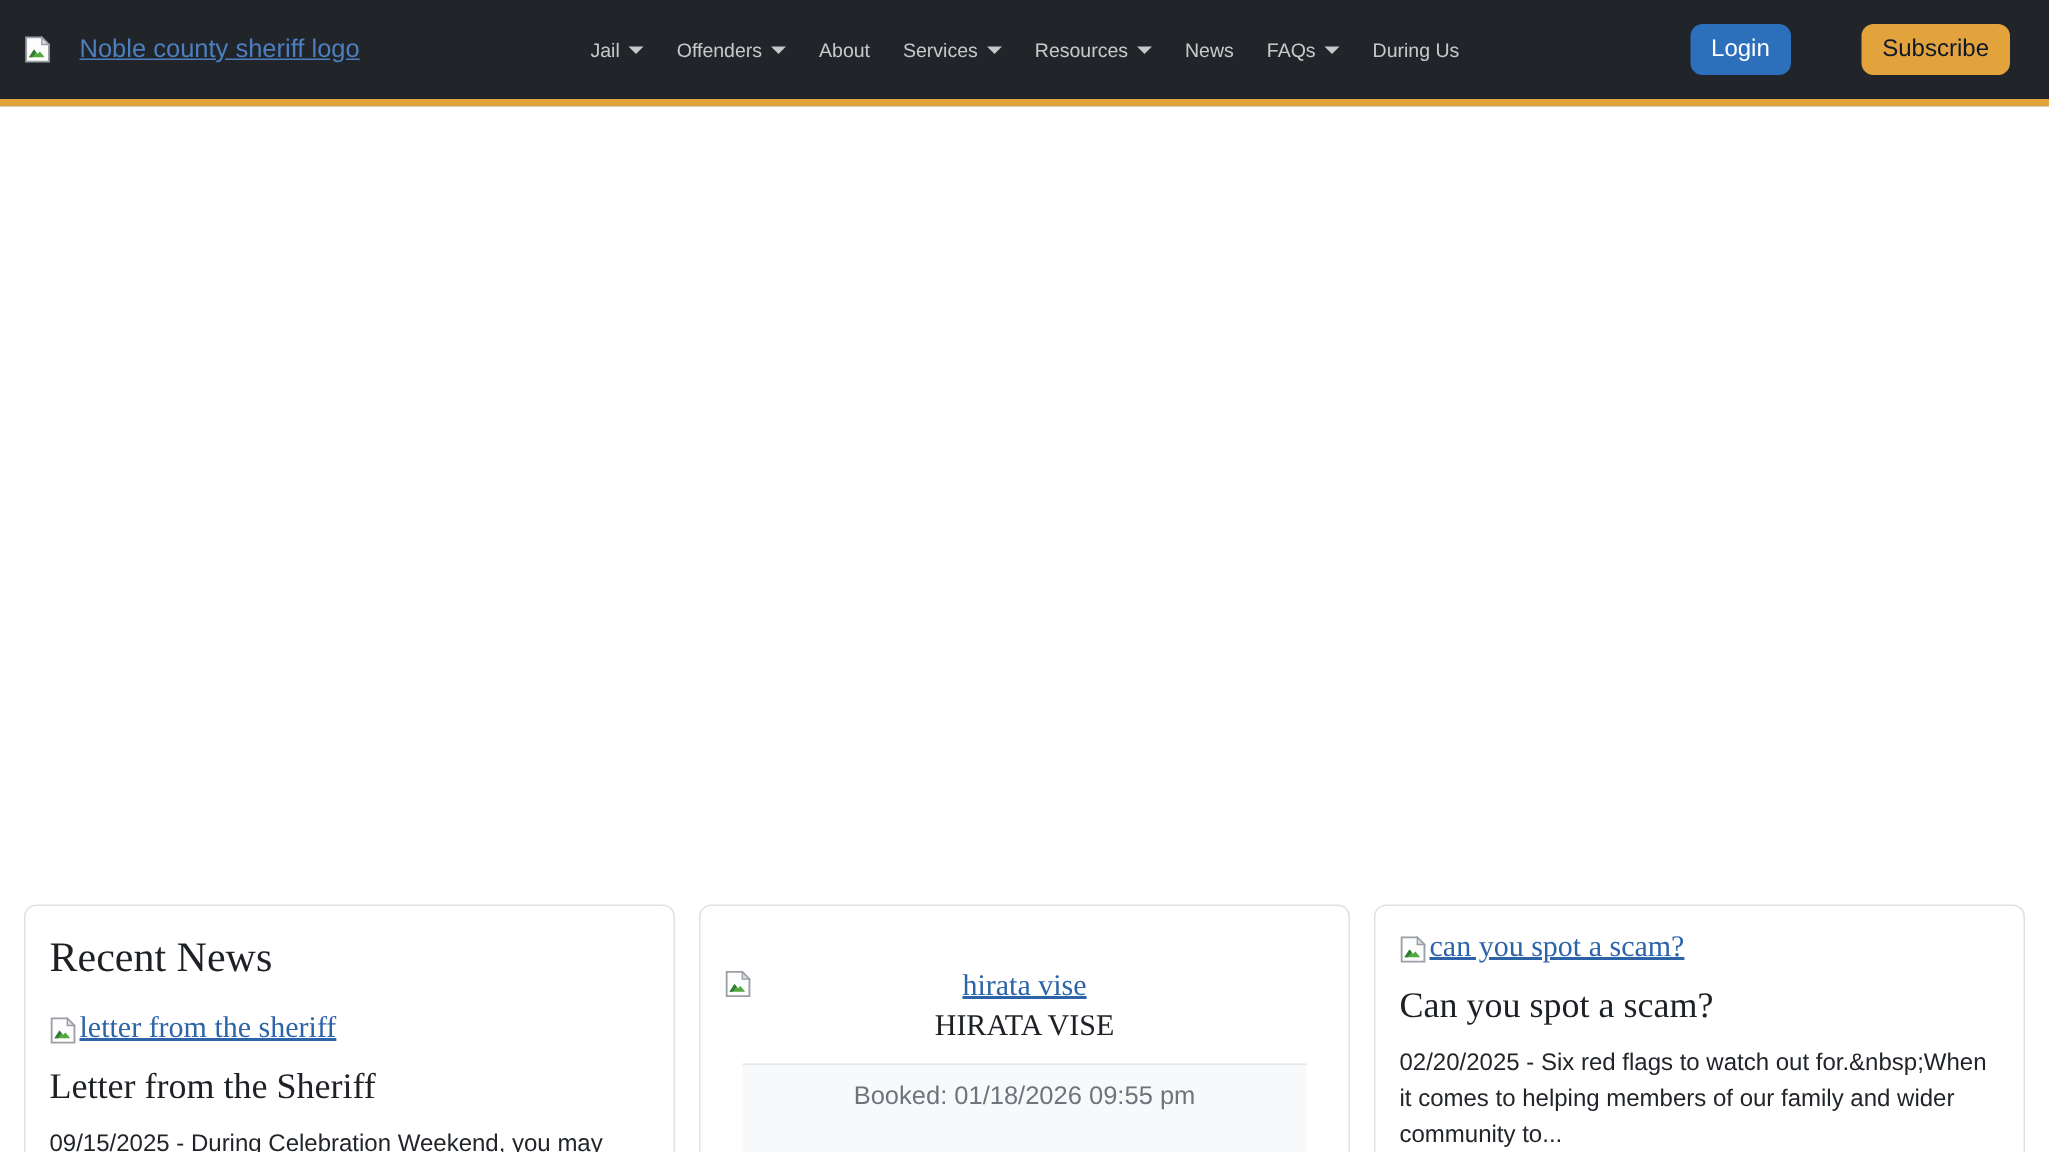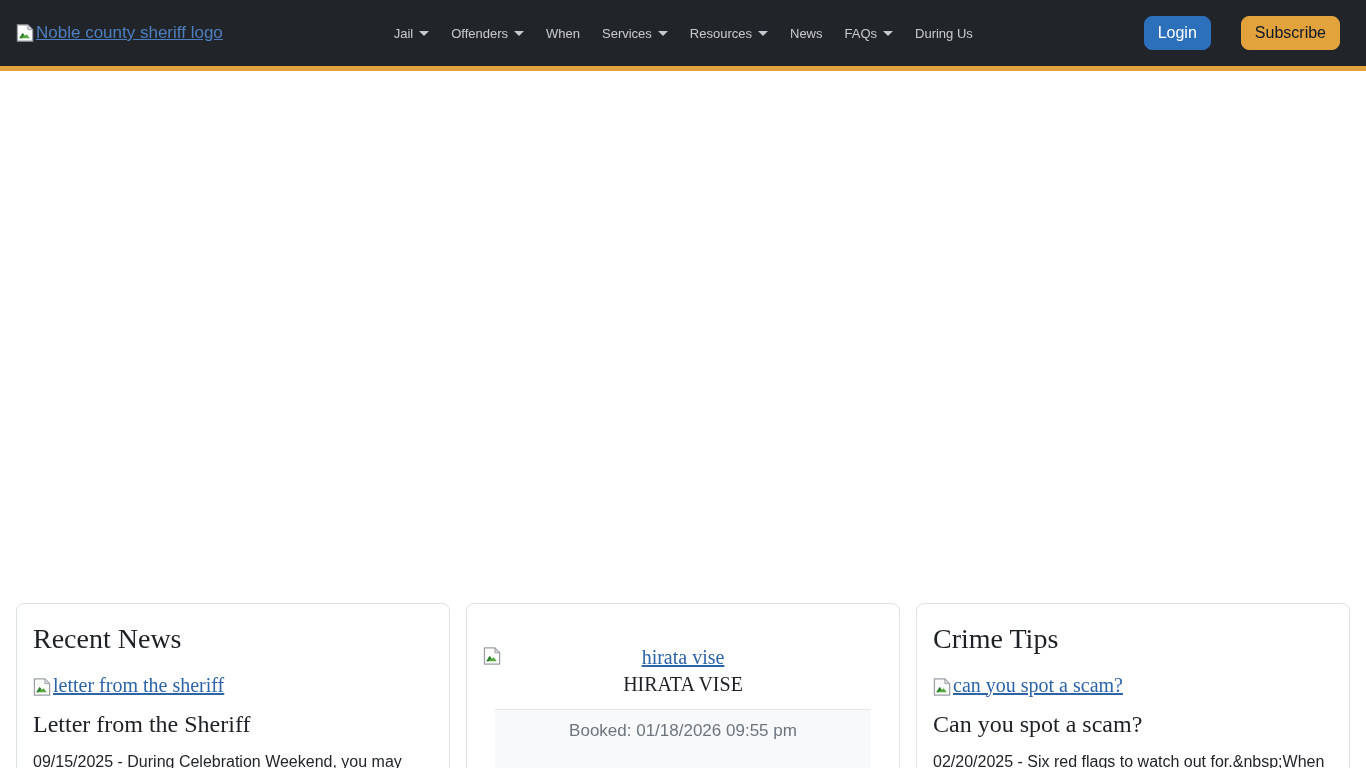--- a/index.html
+++ b/index.html
@@ -2,33 +2,33 @@
 <html><head>
 <meta charset="utf-8">
 <style>
   * { margin:0; padding:0; box-sizing:border-box; }
   html,body { width:1366px; height:768px; overflow:hidden; background:#fff;
     font-family:"Liberation Sans", sans-serif; color:#212529; }
 
   
   .navbar { height:71px; background:#212529; border-bottom:5px solid #e2a33c;
     display:flex; align-items:center; padding:0 16px; }
-  .logo-link { display:inline-flex; align-items:center; gap:1px;
+  .logo-link { display:inline-flex; align-items:center; gap:18px;
     color:#4d7fc0; text-decoration:underline; font-size:17px; cursor:pointer; }
   .broken-img { flex:0 0 auto; }
   .nav-list { list-style:none; display:flex; align-items:center;
     margin:0 auto; }
   .nav-list li { display:flex; }
   .nav-link { display:inline-flex; align-items:center; padding:8px 11px;
     color:rgba(255,255,255,.75); text-decoration:none; font-size:13px;
     cursor:pointer; white-space:nowrap; }
   .caret { display:inline-block; margin-left:6px; width:0; height:0;
     border-top:5px solid currentColor; border-right:5px solid transparent;
     border-left:5px solid transparent; }
-  .nav-buttons { display:flex; align-items:center; gap:30px; margin-right:10px; }
+  .nav-buttons { display:flex; align-items:center; gap:47px; margin-right:10px; }
   .btn { border:1px solid transparent; border-radius:8px; font-size:16px;
     padding:7px 13px; cursor:pointer; font-family:inherit; }
   .btn-login { background:#2c6fbb; border-color:#2c6fbb; color:#fff; }
   .btn-subscribe { background:#e2a33c; border-color:#e2a33c; color:#0f172a; }
 
   
   .hero { height:532px; background:#fff; }
 
   
   .cards-row { display:grid; grid-template-columns:repeat(3,1fr); gap:16px;
@@ -83,21 +83,21 @@
         </a>
       </li>
     <li>
         <a class="nav-link">
       <span>Offenders</span>
       <span class="caret"></span>
         </a>
       </li>
     <li>
         <a class="nav-link">
-      <span>When</span>
+      <span>About</span>
         </a>
       </li>
     <li>
         <a class="nav-link">
       <span>Services</span>
       <span class="caret"></span>
         </a>
       </li>
     <li>
         <a class="nav-link">
@@ -152,21 +152,20 @@
       </svg>
       <a class="img-link">
         <span>hirata vise</span>
       </a>
     </div>
     <div class="booking-name">HIRATA VISE</div>
     <div class="booking-footer">Booked: 01/18/2026 09:55 pm</div>
   </div>
 
   <div class="card">
-    <h2 class="card-title">Crime Tips</h2>
     <a class="img-link">
       <svg class="broken-img" width="19" height="20" viewBox="0 0 20 20">
         <use href="#broken-image-glyph"></use>
       </svg>
       <span>can you spot a scam?</span>
     </a>
     <h3 class="card-heading">Can you spot a scam?</h3>
     <p class="card-excerpt">02/20/2025 - Six red flags to watch out for.&amp;nbsp;When it comes to helping members of our family and wider community to...</p>
   </div>
 

